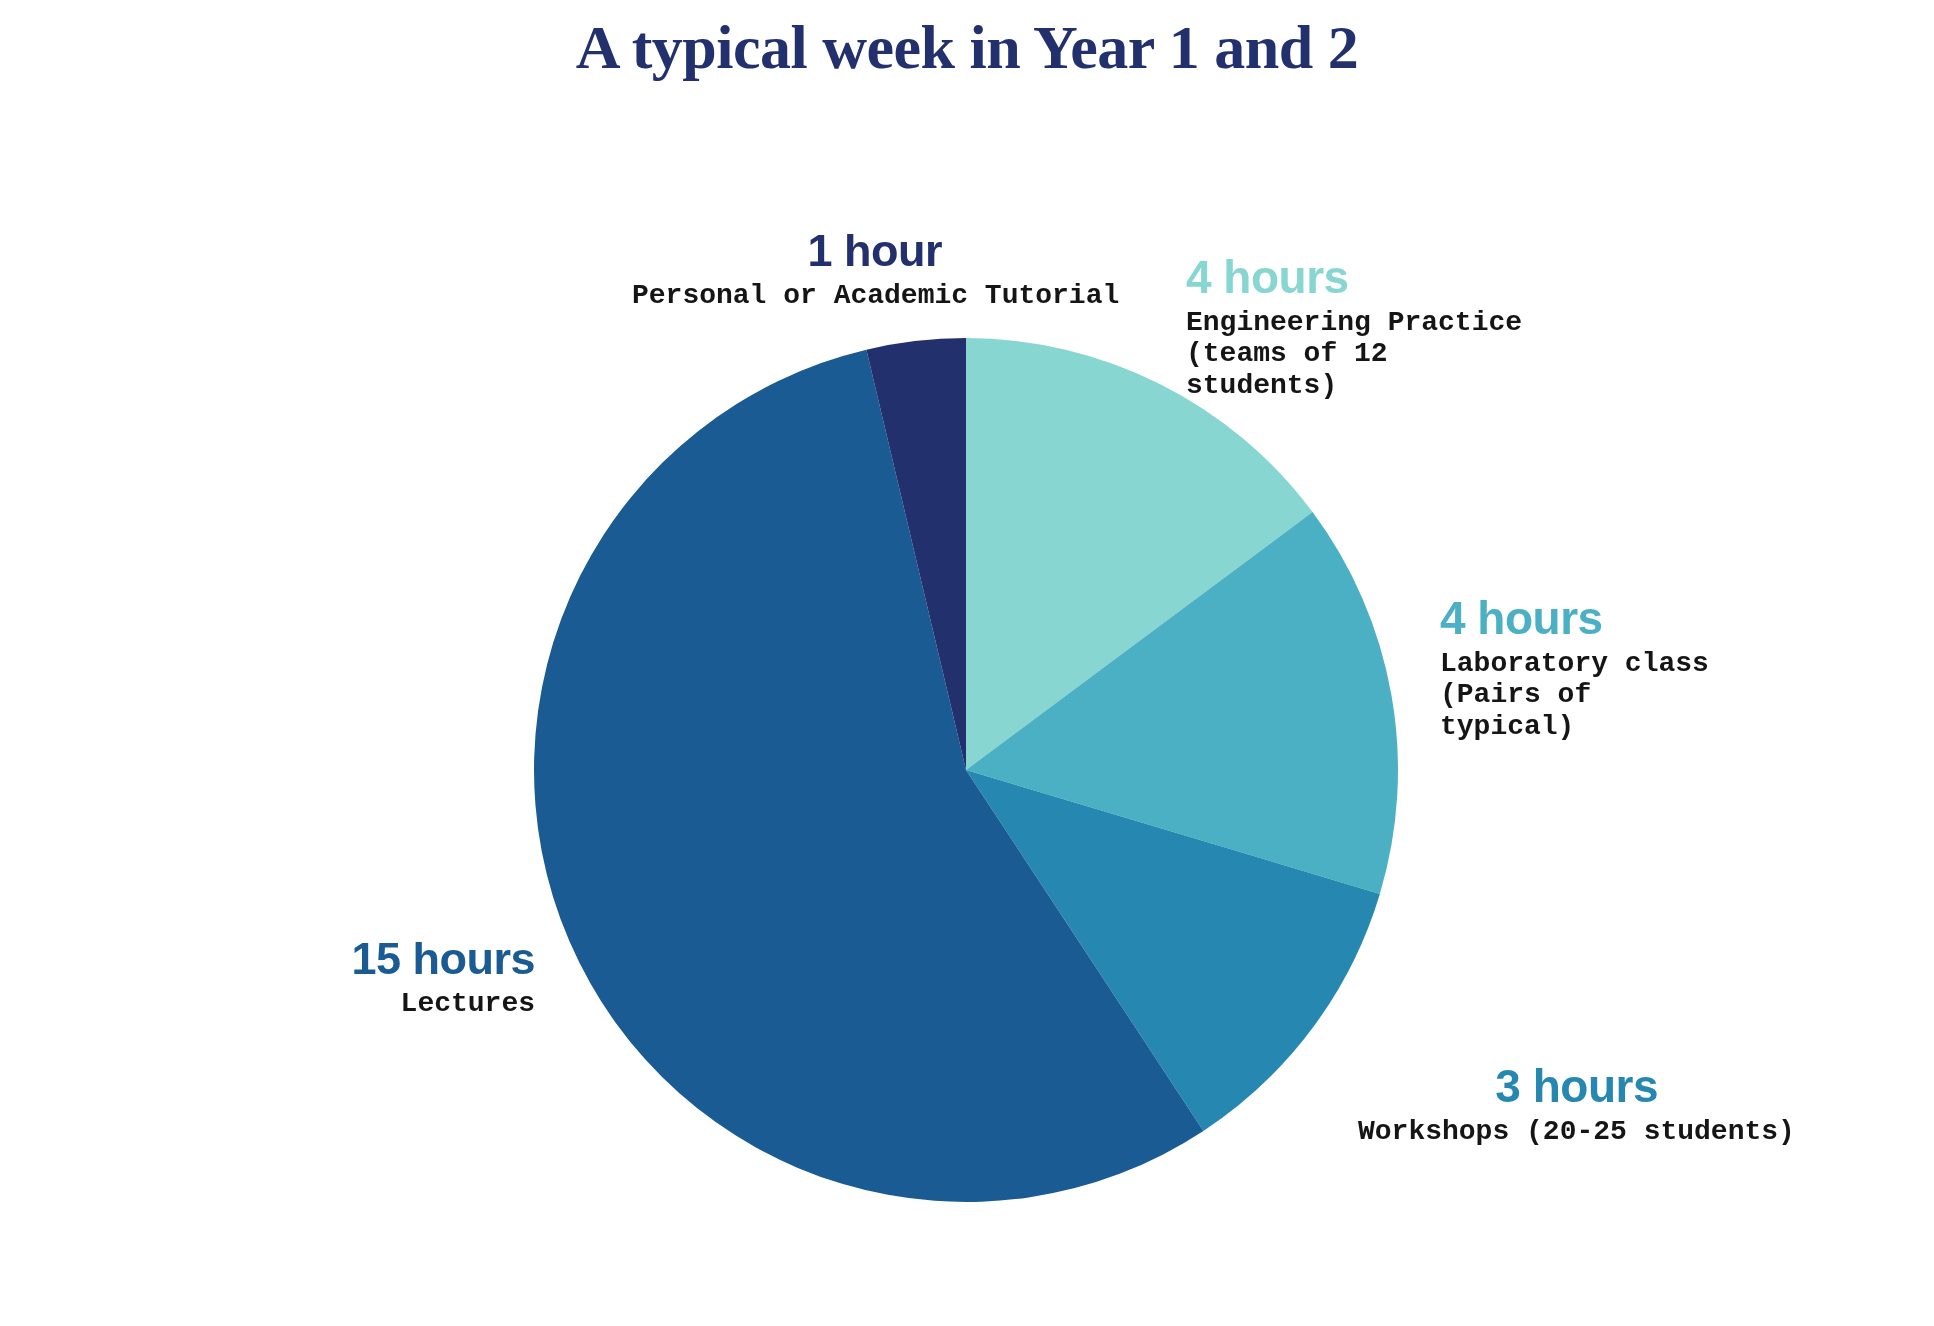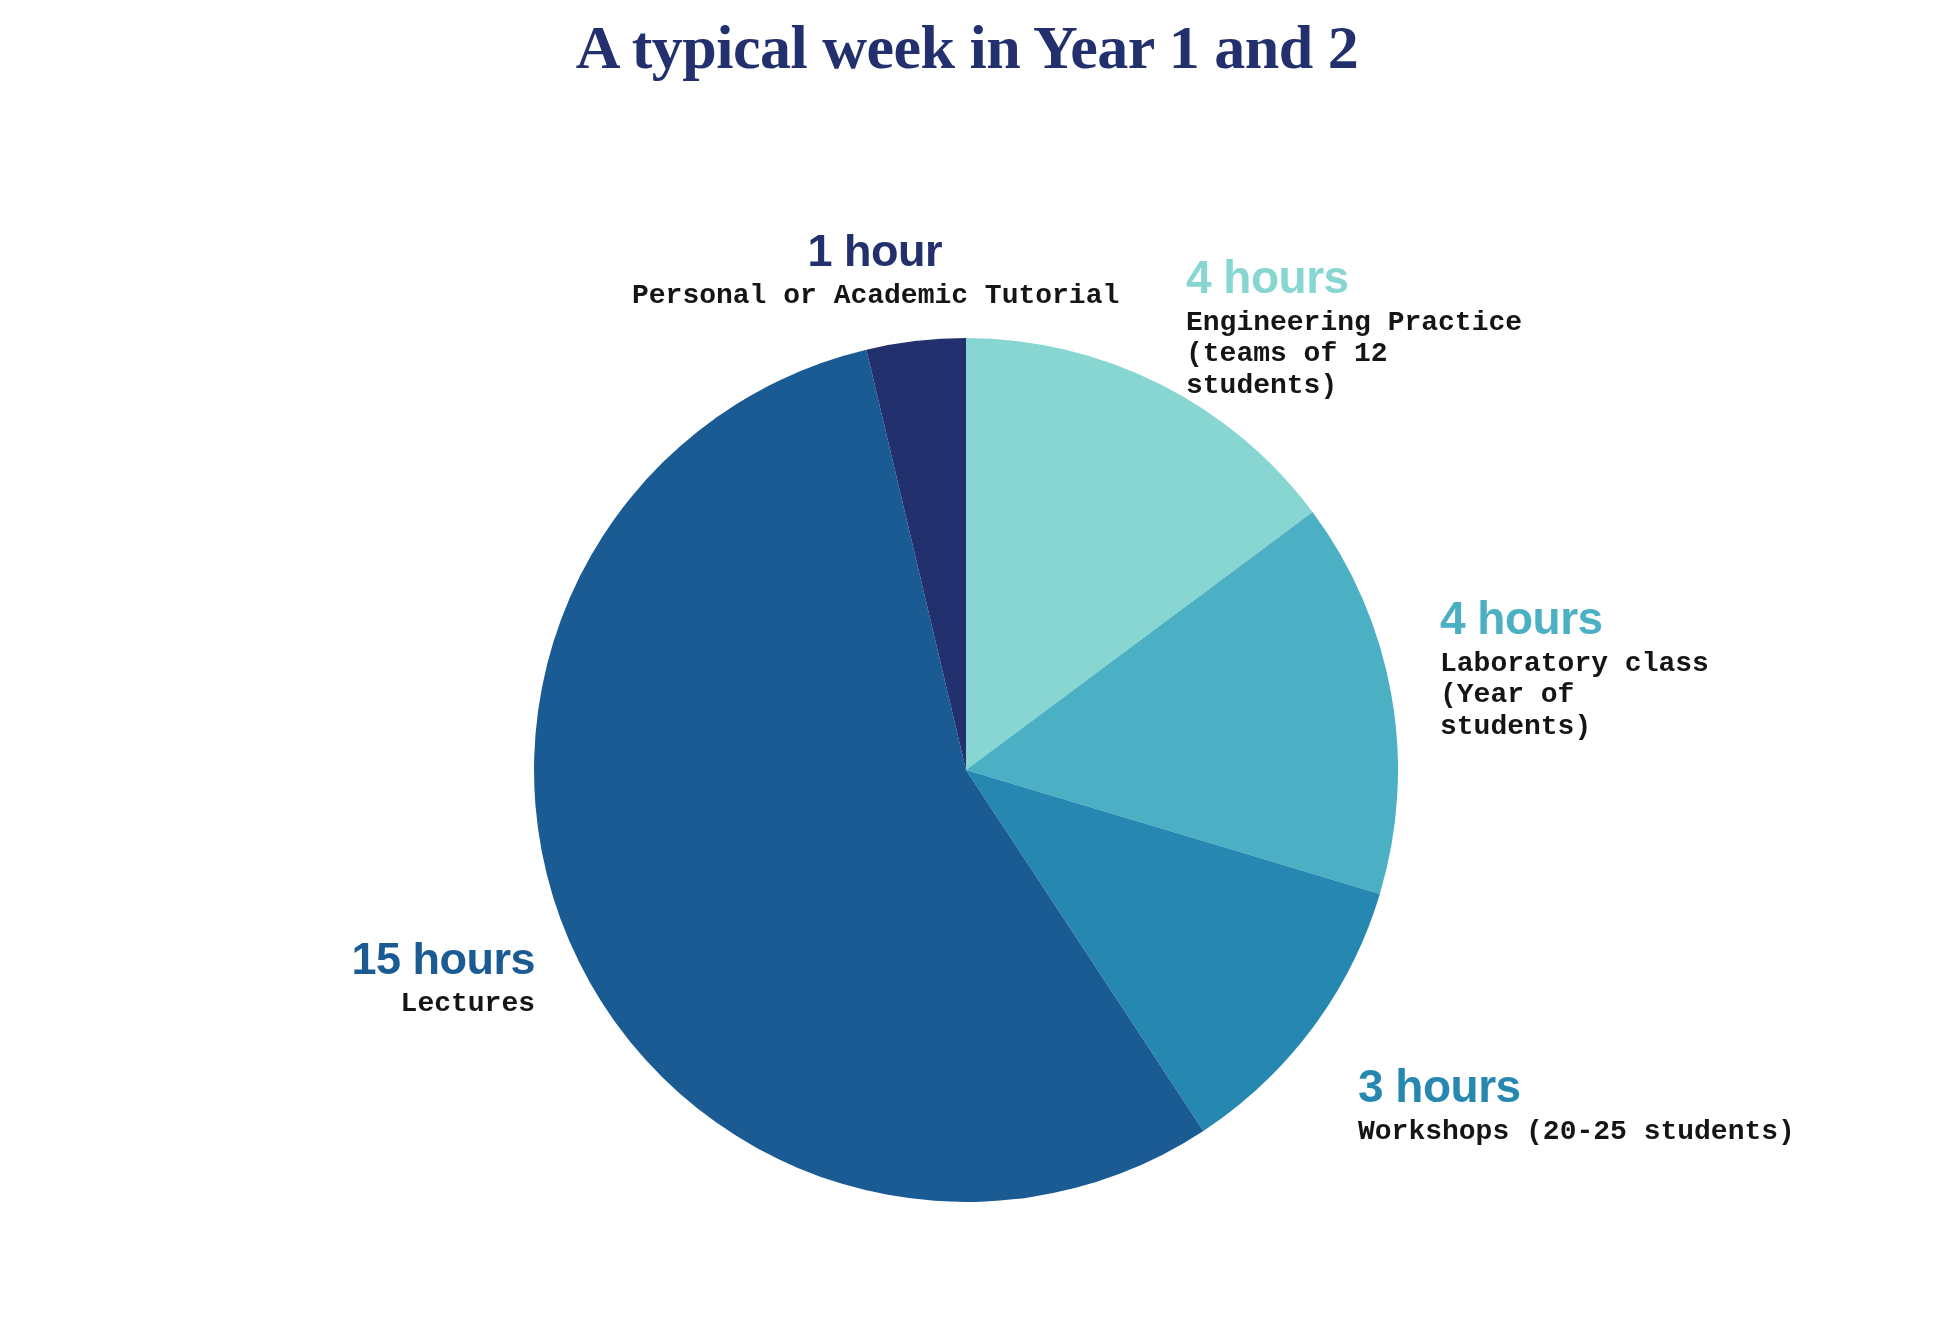--- a/index.html
+++ b/index.html
@@ -85,21 +85,21 @@
     left: 1440px;
     top: 595px;
     width: 275px;
     text-align: left;
   }
 
   #callout-workshops {
     left: 1358px;
     top: 1063px;
     width: 300px;
-    text-align: left;
+    text-align: right;
   }
   #callout-workshops .desc { white-space: nowrap; }
 
   #callout-lectures {
     left: 300px;
     top: 936px;
     width: 235px;
     text-align: right;
   }
   #callout-lectures .value { font-size: 45px; }
@@ -129,21 +129,21 @@
     <div class="desc">Personal or Academic Tutorial</div>
   </div>
 
   <div class="callout" id="callout-engineering">
     <div class="value" style="color: rgb(135, 214, 209);">4 hours</div>
     <div class="desc">Engineering Practice (teams of 12 students)</div>
   </div>
 
   <div class="callout" id="callout-laboratory">
     <div class="value" style="color: rgb(75, 176, 195);">4 hours</div>
-    <div class="desc">Laboratory class (Year of students)</div>
+    <div class="desc">Laboratory class (Pairs of typical)</div>
   </div>
 
   <div class="callout" id="callout-workshops">
     <div class="value" style="color: rgb(38, 136, 176);">3 hours</div>
     <div class="desc">Workshops (20-25 students)</div>
   </div>
 
   <div class="callout" id="callout-lectures">
     <div class="value" style="color: rgb(26, 91, 148);">15 hours</div>
     <div class="desc">Lectures</div>

